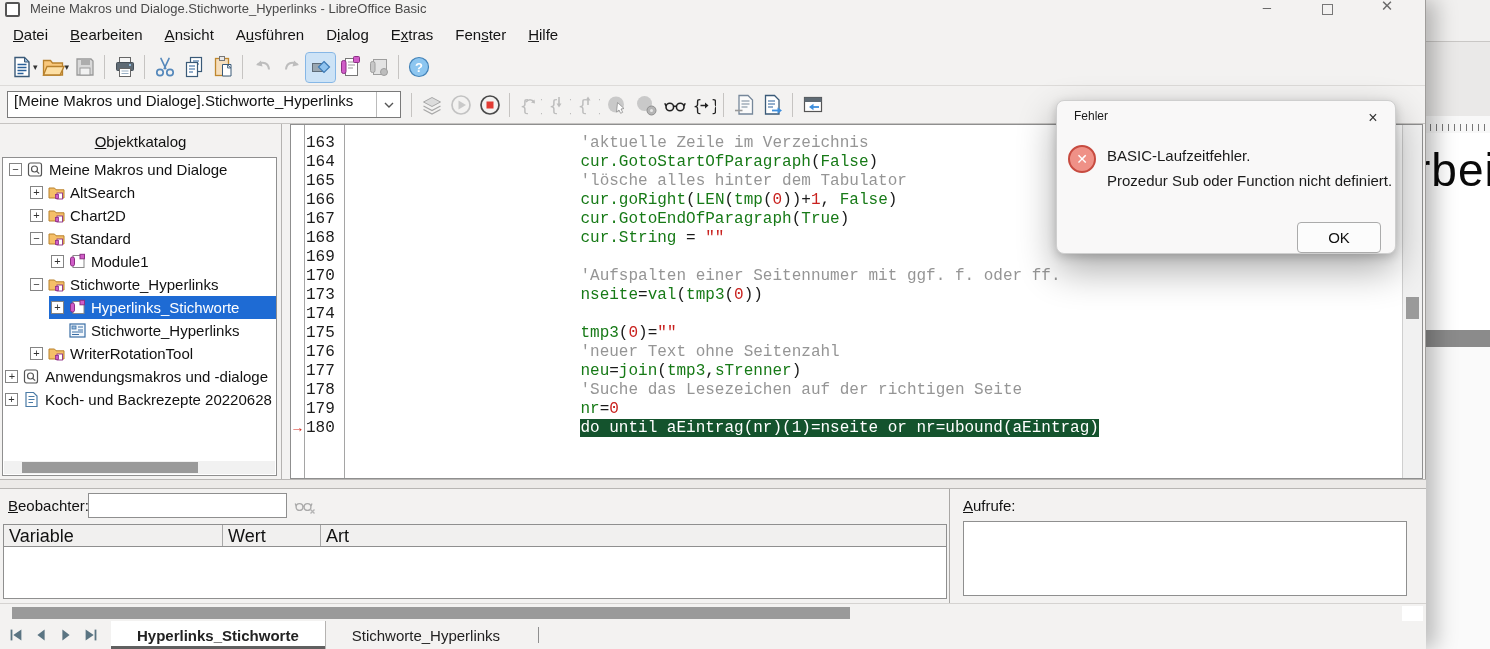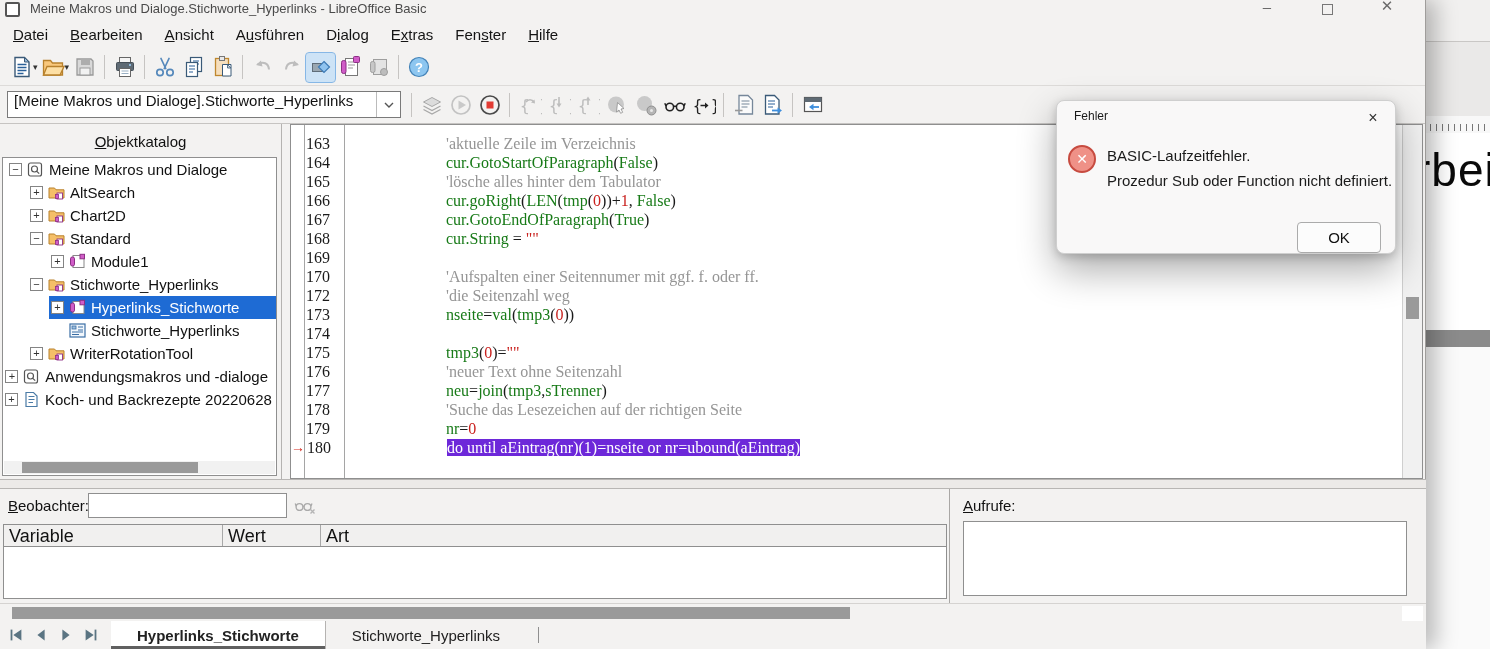--- a/index.html
+++ b/index.html
@@ -54,26 +54,26 @@
   .exp{width:13px;height:13px;border:1px solid #848484;background:#fff;color:#333;font-size:11px;line-height:10px;text-align:center;flex:0 0 auto}
   .expsp{width:13px;flex:0 0 auto}
   .ticon{width:17px;height:16px;flex:0 0 auto;display:flex;align-items:center}
   .tlabel{padding-right:8px}
   .cat-hscroll{position:absolute;left:1px;right:1px;bottom:1px;height:13px;background:#f1f1f1}
   .cat-thumb{position:absolute;left:18px;top:1px;width:176px;height:11px;background:#9a9a9a}
 
   .editor{position:absolute;left:290px;top:0;width:1133px;height:355px;background:#fff;border:1px solid #8f8f8f}
   .vline{position:absolute;top:0;bottom:0;width:1px;background:#a5a5a5}
   .codewrap{position:absolute;left:0;top:9px;right:20px;bottom:0;overflow:hidden}
-  .crow{display:flex;height:19px;font-family:Liberation Serif, serif;font-size:16px;line-height:19px}
+  .crow{display:flex;height:19px;font-family:Liberation Mono, monospace;font-size:16px;line-height:19px}
   .cgut{flex:0 0 13px;text-align:center;color:#d42a1f;font-size:14px;font-weight:bold}
   .clnum{flex:0 0 40px;padding-left:2px;color:#1a1a1a}
   .lcode{white-space:pre;padding-left:6px}
   .tk-cm{color:#959595}.tk-id{color:#177a17}.tk-num{color:#c9211e}.tk-str{color:#c9211e}.tk-op{color:#1a1a1a}
-  .tk-cur{background:#6d28d9;color:#fff}
+  .tk-cur{background:#14532d;color:#fff}
   .vscroll{position:absolute;right:0;top:0;bottom:0;width:20px;background:#f1f1f1;border-left:1px solid #cfcfcf}
   .vthumb{position:absolute;left:3px;width:13px;top:172px;height:22px;background:#9a9a9a}
 
   .hsplit{position:absolute;left:0;top:479px;width:1426px;height:10px;background:#eceae8;border-top:1px solid #b8b6b4;border-bottom:1px solid #b8b6b4}
 
   .bottom{position:absolute;left:0;top:489px;width:1426px;height:114px;background:#f3f2f1}
   .watch{position:absolute;left:0;top:0;width:950px;height:114px;border-right:1px solid #a9a7a5}
   .wlabel{position:absolute;left:8px;top:8px;font-size:15px;color:#111}
   .winput{position:absolute;left:88px;top:4px;width:199px;height:25px;border:1px solid #8f8f8f;background:#fff;font-size:15px;padding:0 5px;font-family:inherit}
   .wrem{position:absolute;left:293px;top:5px;width:24px;height:24px}
@@ -555,25 +555,20 @@
             </div>
             <div class="crow">
               <span class="cgut"></span>
               <span class="clnum">169</span>
               <span class="lcode"></span>
             </div>
             <div class="crow">
               <span class="cgut"></span>
               <span class="clnum">170</span>
               <span class="lcode">                        <span class="tk-cm">'Aufspalten einer Seitennumer mit ggf. f. oder ff.</span></span>
-            </div>
-            <div class="crow">
-              <span class="cgut"></span>
-              <span class="clnum">172</span>
-              <span class="lcode">                        <span class="tk-cm">'die Seitenzahl weg</span></span>
             </div>
             <div class="crow">
               <span class="cgut"></span>
               <span class="clnum">173</span>
               <span class="lcode">                        <span class="tk-id">nseite</span><span class="tk-op">=</span><span class="tk-id">val</span><span class="tk-op">(</span><span class="tk-id">tmp3</span><span class="tk-op">(</span><span class="tk-num">0</span><span class="tk-op">))</span></span>
             </div>
             <div class="crow">
               <span class="cgut"></span>
               <span class="clnum">174</span>
               <span class="lcode"></span>

